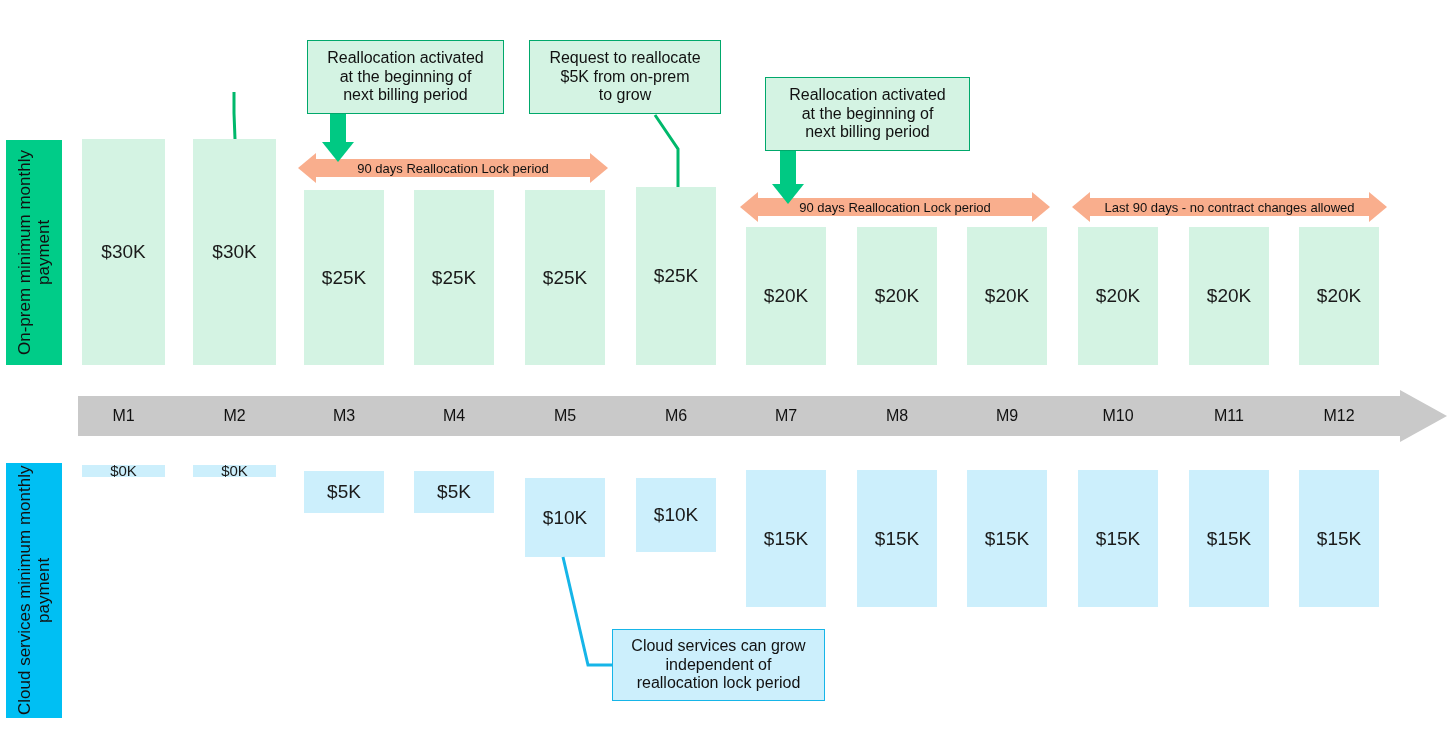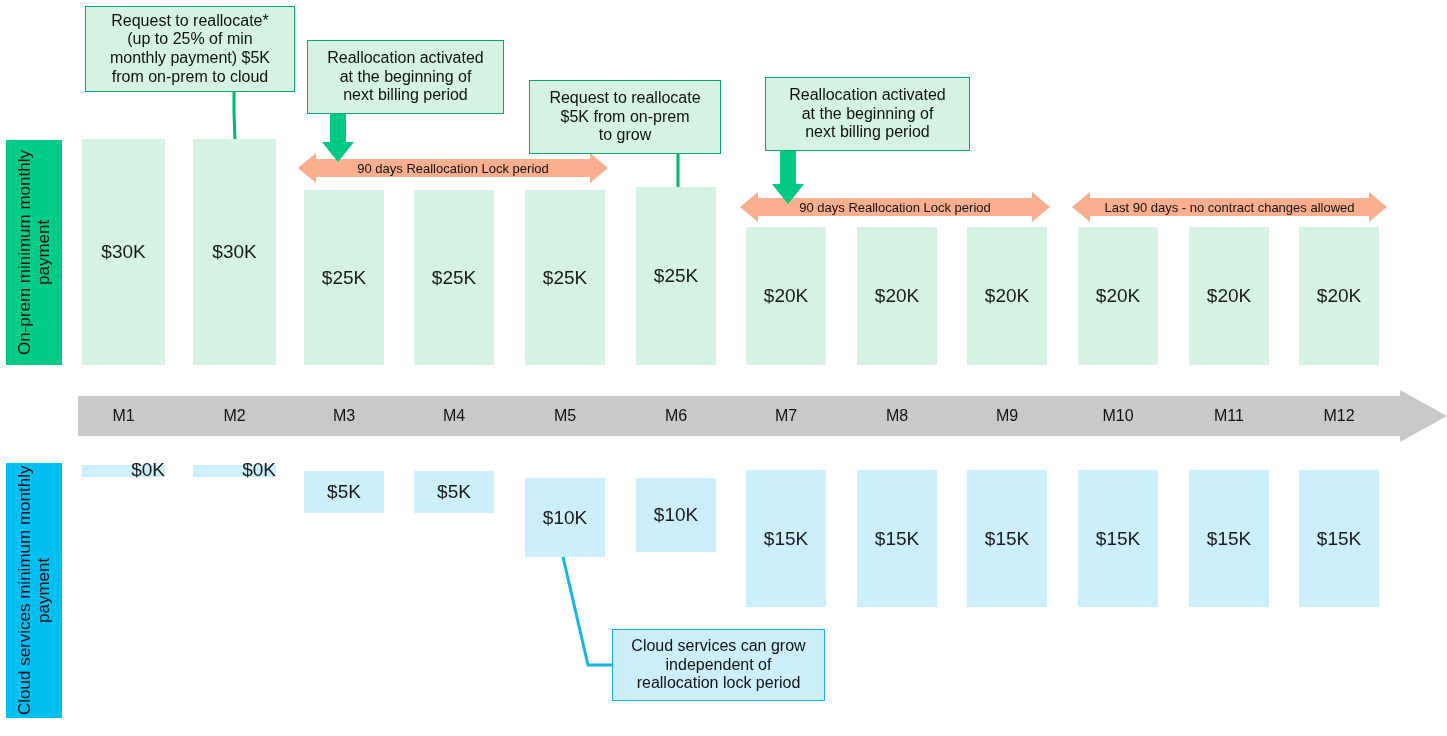--- a/index.html
+++ b/index.html
@@ -14,21 +14,21 @@
     font-size:17px;color:#111;line-height:1.12;text-align:center;
   }
   #onprem-label{left:6px;top:140px;width:56px;height:225px;background:#00CC88;}
   #cloud-label{left:6px;top:463px;width:56px;height:255px;background:#00BFF3;}
 
   
   .bar{position:absolute;display:flex;align-items:center;justify-content:center;
        font-size:19px;color:#1a1a1a;}
   .bar.green{background:#D4F3E3;justify-content:center;}
   .bar.blue{background:#CCEFFC;}
-  .bar.flat{font-size:19px;justify-content:flex-end;}
+  .bar.flat{font-size:15px;}
   .bar.flat span{position:relative;top:-1px;}
 
   
   #month-axis{position:absolute;left:78px;top:396px;width:1369px;height:40px;}
   #month-axis .body{position:absolute;left:0;top:0;width:1322px;height:40px;background:#C9C9C9;}
   #month-axis .head{position:absolute;left:1322px;top:-6px;width:0;height:0;
       border-top:26px solid transparent;border-bottom:26px solid transparent;
       border-left:47px solid #C9C9C9;}
   .month-cell{position:absolute;top:0;height:40px;display:flex;align-items:center;
       justify-content:center;font-size:16px;color:#111;}
@@ -212,38 +212,30 @@
     <polyline points="655,115 678,149 678,187" fill="none" stroke="#00B86B" stroke-width="3"></polyline>
 
     <g>
       <rect x="780" y="151" width="16" height="35" fill="#00C983"></rect>
       <polygon points="772,184 804,184 788,204" fill="#00C983"></polygon>
     </g>
 
     <polyline points="563,557 588,665 612,665" fill="none" stroke="#16B5E8" stroke-width="3"></polyline>
   </svg>
 
-  <div class="callout green" style="left:85px;top:6px;width:210px;height:86px;">
-    <div>
-      <div>Request to reallocate*</div>
-      <div>(up to 25% of min</div>
-      <div>monthly payment) $5K</div>
-      <div>from on-prem to cloud</div>
-    </div>
-  </div>
 
   <div class="callout green" style="left:307px;top:40px;width:197px;height:74px;">
     <div>
       <div>Reallocation activated</div>
       <div>at the beginning of</div>
       <div>next billing period</div>
     </div>
   </div>
 
-  <div class="callout green" style="left:529px;top:40px;width:192px;height:74px;margin-top:40px;">
+  <div class="callout green" style="left:529px;top:40px;width:192px;height:74px;">
     <div>
       <div>Request to reallocate</div>
       <div>$5K from on-prem</div>
       <div>to grow</div>
     </div>
   </div>
 
   <div class="callout green" style="left:765px;top:77px;width:205px;height:74px;">
     <div>
       <div>Reallocation activated</div>

